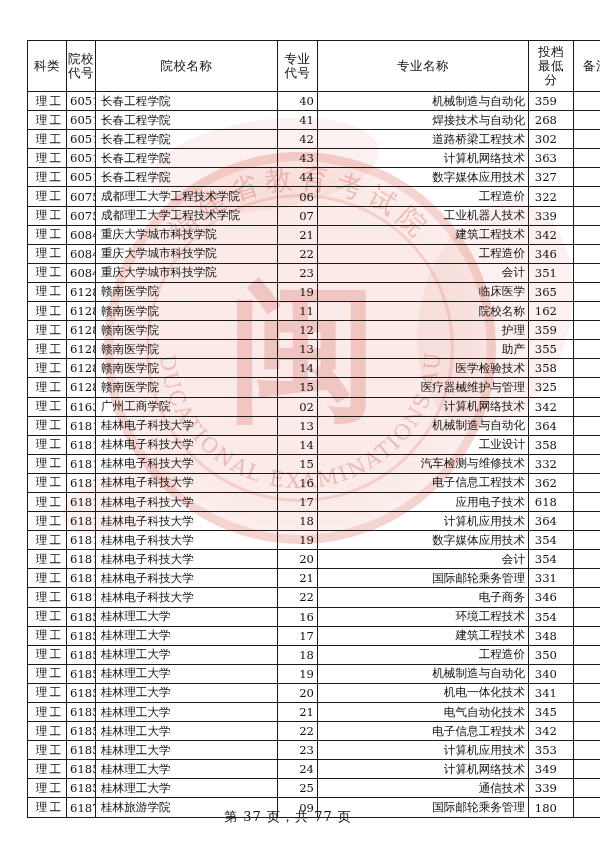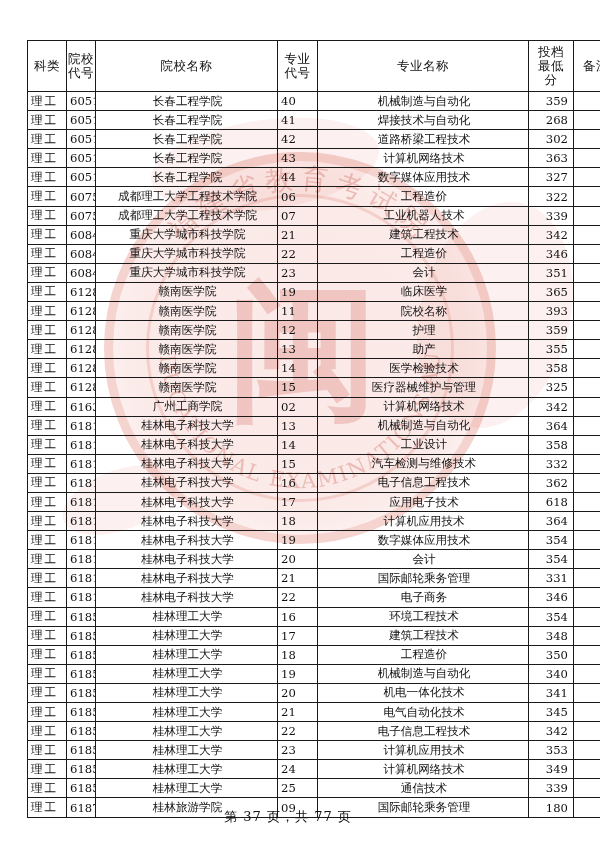--- a/index.html
+++ b/index.html
@@ -138,26 +138,26 @@
   }
   thead th .stack { display: block; }
 
   tbody td {
     height: 18.1px;
     font-size: 11.6px;
     padding: 0 3px;
     white-space: nowrap;
     overflow: hidden;
   }
-  td.c-kelei      { text-align: left; letter-spacing: 2px; }
+  td.c-kelei      { text-align: right; letter-spacing: 2px; }
   td.c-schoolcode { text-align: center; }
-  td.c-schoolname { text-align: center;   padding-left: 5px; }
-  td.c-majorcode  { text-align: left; }
-  td.c-majorname  { text-align: center;   padding-left: 5px; }
-  td.c-score      { text-align: right;  padding-right: 5px; margin-top: 12px; }
+  td.c-schoolname { text-align: left;   padding-left: 5px; }
+  td.c-majorcode  { text-align: right; }
+  td.c-majorname  { text-align: right;   padding-left: 5px; }
+  td.c-score      { text-align: right;  padding-right: 16px; margin-top: 12px; }
   td.c-remark     { }
 
   col.w-kelei      { width: 39px;  }
   col.w-schoolcode { width: 29px;  }
   col.w-schoolname { width: 182px; }
   col.w-majorcode  { width: 40px;  }
   col.w-majorname  { width: 211px; }
   col.w-score      { width: 45px;  }
   col.w-remark     { width: 45px;  }
 
@@ -340,21 +340,21 @@
           <td class="c-majorname">临床医学</td>
           <td class="c-score">365</td>
           <td class="c-remark"></td>
         </tr>
         <tr>
           <td class="c-kelei">理工</td>
           <td class="c-schoolcode">6128</td>
           <td class="c-schoolname">赣南医学院</td>
           <td class="c-majorcode">11</td>
           <td class="c-majorname">院校名称</td>
-          <td class="c-score">393</td>
+          <td class="c-score">162</td>
           <td class="c-remark"></td>
         </tr>
         <tr>
           <td class="c-kelei">理工</td>
           <td class="c-schoolcode">6128</td>
           <td class="c-schoolname">赣南医学院</td>
           <td class="c-majorcode">12</td>
           <td class="c-majorname">护理</td>
           <td class="c-score">359</td>
           <td class="c-remark"></td>

